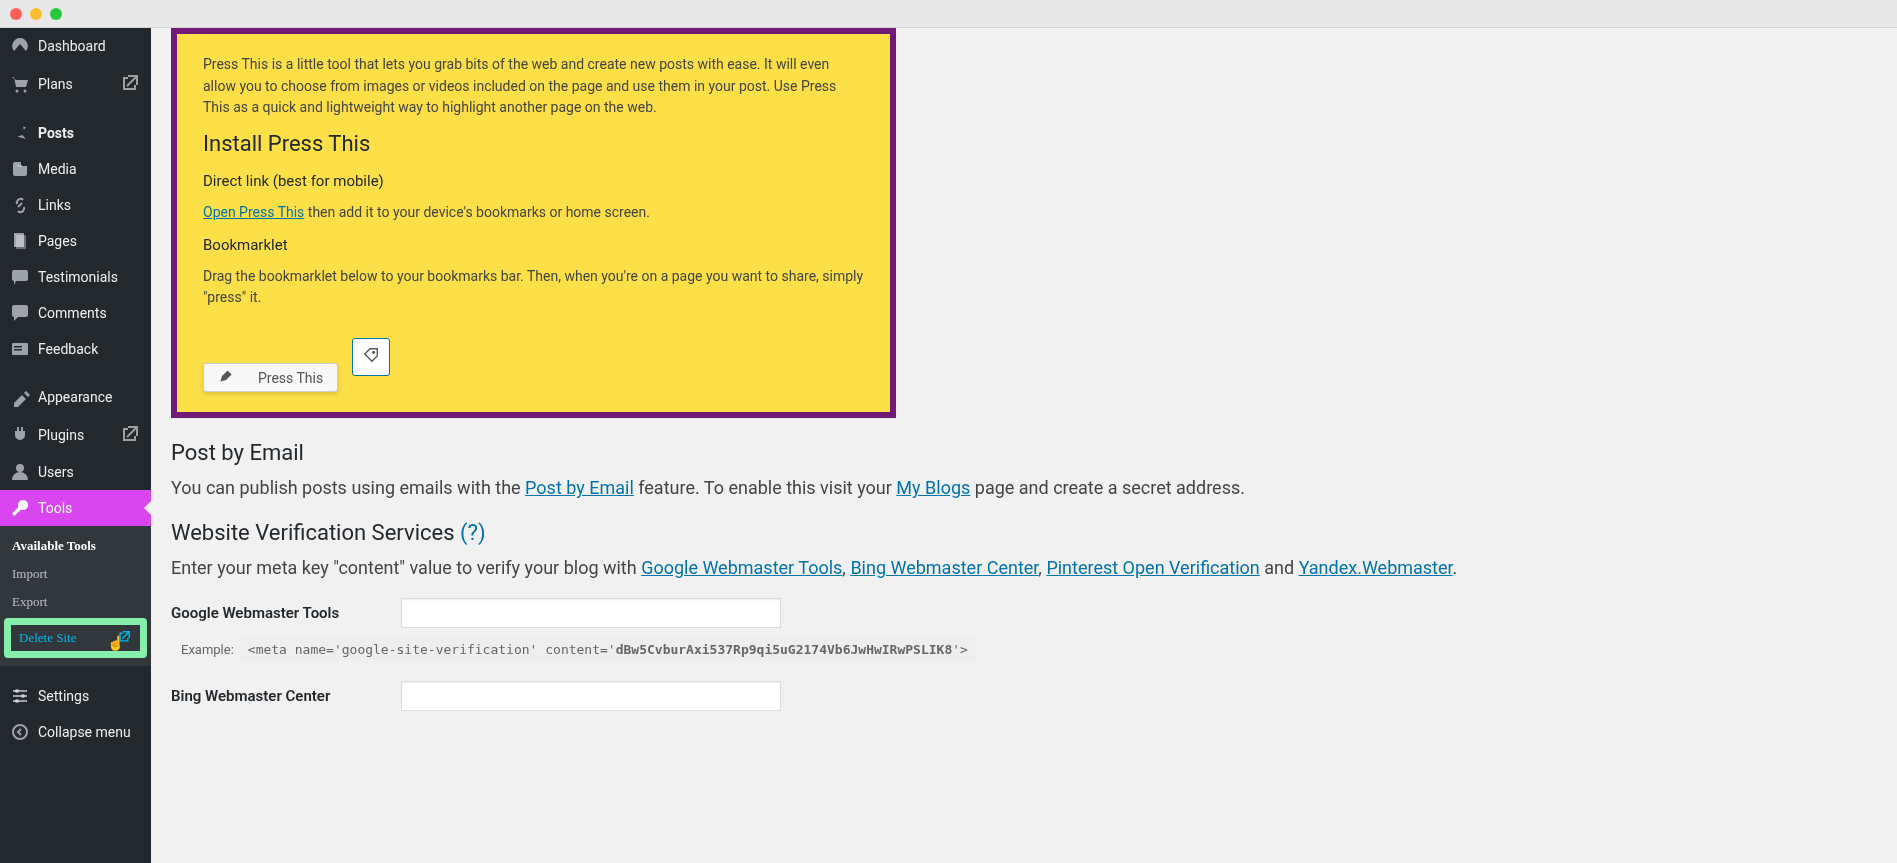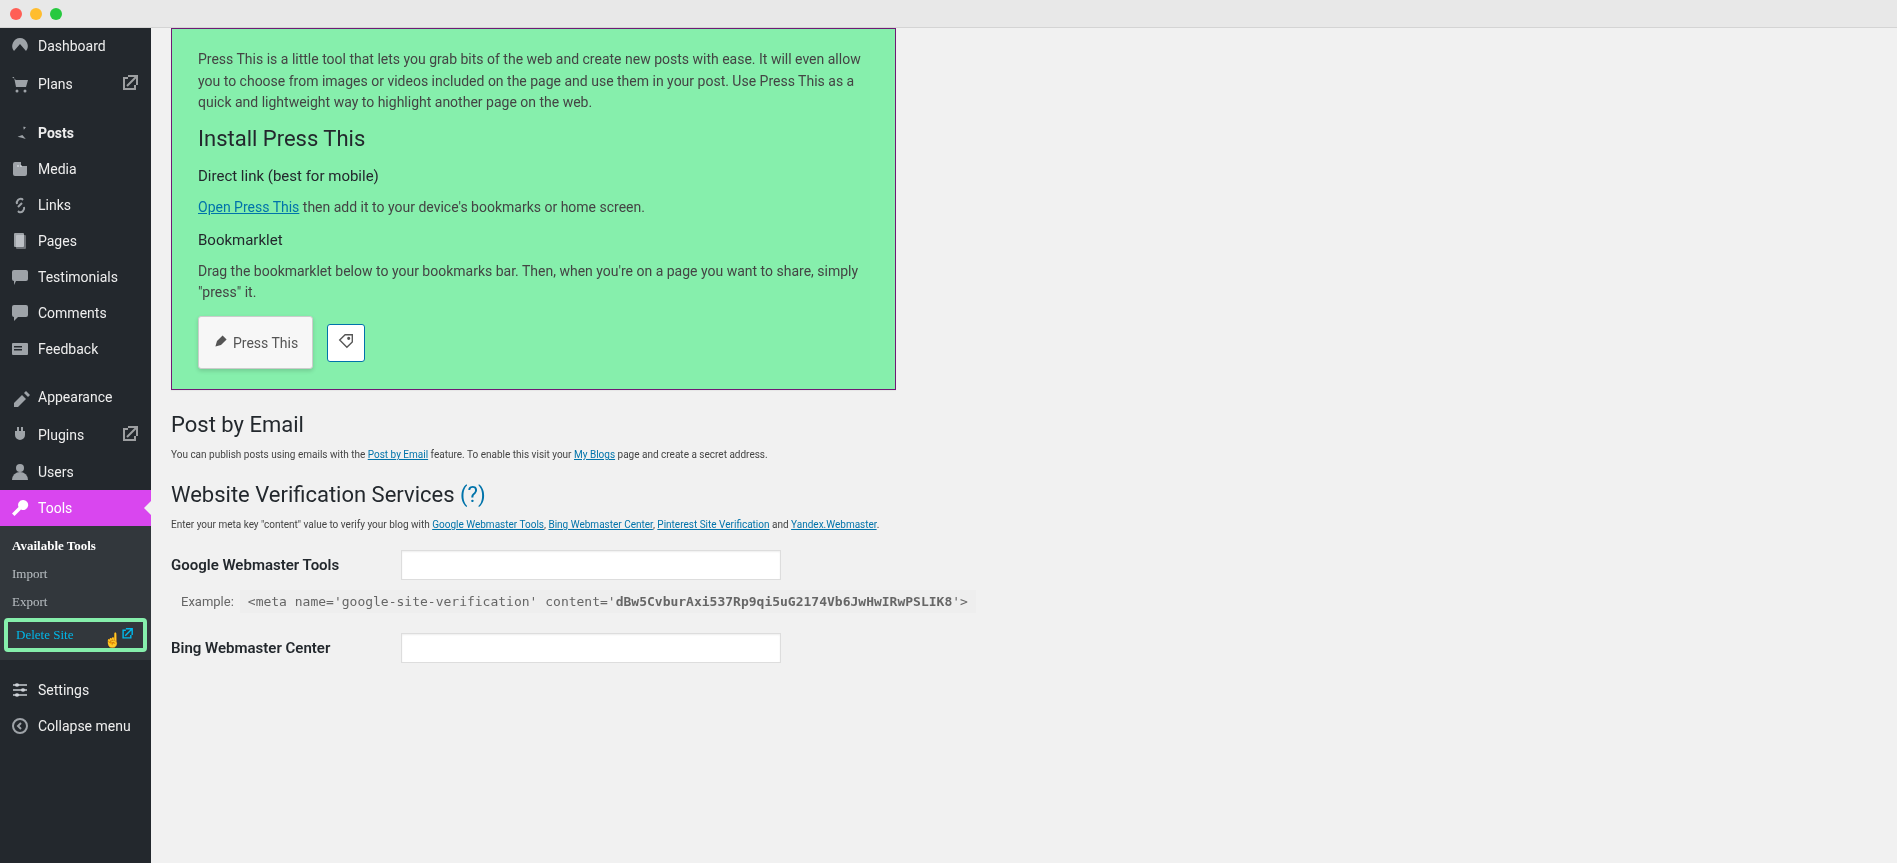--- a/index.html
+++ b/index.html
@@ -12,36 +12,36 @@
 .menu-item { display:flex; align-items:center; padding: 8px 10px; gap:8px; cursor:pointer; position:relative; }
 .menu-item .icon { width:20px; height:20px; display:flex; align-items:center; justify-content:center; color:rgba(240,245,250,0.6); }
 .menu-item svg { width:20px; height:20px; }
 .menu-item.active { background:#d946ef; color:#fff; }
 .menu-item.active .icon { color:#fff; }
 .menu-item.active::after { content:""; position:absolute; right:-1px; top:50%; margin-top:-8px; border:8px solid transparent; border-right-color:#f1f1f1; }
 .ext-icon { margin-left:auto; opacity:.6; }
 .submenu { background:#32373c; padding: 6px 0; }
 .submenu .sub-item { padding: 6px 12px; font-size:13px; color:rgba(240,245,250,0.7); cursor:pointer; display:flex; align-items:center;font-family:Liberation Serif, serif; }
 .submenu .sub-item.current { color:#fff; font-weight:600; }
-.submenu .sub-item.highlight { color:#00b9eb; border:4px solid #86efac; border-radius:4px; margin: 2px 4px 2px 4px; padding:4px 8px; }
+.submenu .sub-item.highlight { color:#00b9eb; border:7px solid #86efac; border-radius:4px; margin: 2px 4px 2px 4px; padding:4px 8px; }
 .submenu .sub-item.highlight .ext-icon { color:#00b9eb; opacity:1; }
 .cursor-hand { position:absolute; font-size:14px; color:#fff; }
 .content { flex:1; padding: 0 20px 20px 20px; overflow:auto; background:#f1f1f1; }
-.card { background:#86efac; border:1px solid #701a75; box-shadow:0 1px 1px rgba(0,0,0,.04); padding: 20px 26px; max-width: 725px; }
+.card { background:#fde047; border:6px solid #701a75; box-shadow:0 1px 1px rgba(0,0,0,.04); padding: 20px 26px; max-width: 725px; }
 .card p { font-size:14px; line-height:1.55; color:#444; margin-bottom:12px; }
 .card h2 { font-size:22px; font-weight:400; margin: 12px 0 16px; color:#23282d; }
 .card h3 { font-size:15px; font-weight:400; margin: 2px 0 12px; color:#23282d; }
 a.link { color:#0073aa; text-decoration:underline; cursor:pointer; }
 .btn-row { display:flex; gap:14px; align-items:center; margin-top:12px; }
-.press-btn { background:#f7f7f7; border:1px solid #ccc; border-radius:3px; padding:16px 14px; display:flex; align-items:center; gap:4px; font-size:14px; color:#555; box-shadow:0 2px 4px rgba(0,0,0,.15); cursor:grab; }
+.press-btn { background:#f7f7f7; border:1px solid #ccc; border-radius:3px; padding:4px 14px; display:flex; align-items:center; gap:24px; font-size:14px; color:#555; box-shadow:0 2px 4px rgba(0,0,0,.15); cursor:grab;margin-top:42px; }
 .press-btn svg { width:16px; height:16px; }
 .copy-btn { border:1px solid #0073aa; background:#fff; border-radius:3px; width:38px; height:38px; display:flex; align-items:center; justify-content:center; cursor:pointer; }
 .copy-btn svg { width:18px; height:18px; color:#555; }
 .section-h2 { font-size:22px; font-weight:400; margin: 22px 0 12px; color:#23282d; }
-.body-text { font-size:10px; color:#444; margin-bottom:12px; }
+.body-text { font-size:18px; color:#444; margin-bottom:12px; }
 .help-link { color:#0073aa; cursor:pointer; }
 .form-row { display:flex; align-items:flex-start; gap:20px; margin: 20px 0 10px; max-width: 800px; }
 .form-row .label { width:210px; font-size:15px; font-weight:600; color:#23282d; padding-top:6px; }
 .form-row input[type=text] { width:380px; padding:6px 8px; font-size:14px; border:1px solid #ddd; box-shadow: inset 0 1px 2px rgba(0,0,0,.07); background:#fff; }
 .example-row { margin-left:10px; font-size:13px; color:#666; display:flex; gap:6px; align-items:center; }
 .example-row code { background:#eee; padding:4px 8px; font-family: Consolas, Monaco, monospace; font-size:13px; display:inline-block; }
 .example-row code b { font-weight:700; }
 </style>
 </head>
 <body>
@@ -249,21 +249,21 @@
     </div>
 
     <h2 class="section-h2">Post by Email</h2>
     <p class="body-text">
       <span>You can publish posts using emails with the </span><a class="link">Post by Email</a><span> feature. To enable this visit your </span><a class="link">My Blogs</a><span> page and create a secret address.</span>
     </p>
 
     <h2 class="section-h2">
       <span>Website Verification Services </span><a class="help-link">(?)</a>
     </h2>
-    <p class="body-text" id="verif-intro">Enter your meta key "content" value to verify your blog with <a class="link">Google Webmaster Tools</a>, <a class="link">Bing Webmaster Center</a>, <a class="link">Pinterest Site Verification</a> and <a class="link">Yandex.Webmaster</a>.</p>
+    <p class="body-text" id="verif-intro">Enter your meta key "content" value to verify your blog with <a class="link">Google Webmaster Tools</a>, <a class="link">Bing Webmaster Center</a>, <a class="link">Pinterest Open Verification</a> and <a class="link">Yandex.Webmaster</a>.</p>
 
     <div class="form-row">
       <div class="label">Google Webmaster Tools</div>
       <input type="text" style="">
     </div>
     <div class="example-row">
       <span>Example:</span>
       <code><span>&lt;meta name='google-site-verification' content='</span><b>dBw5CvburAxi537Rp9qi5uG2174Vb6JwHwIRwPSLIK8</b><span>'&gt;</span></code>
     </div>
 

